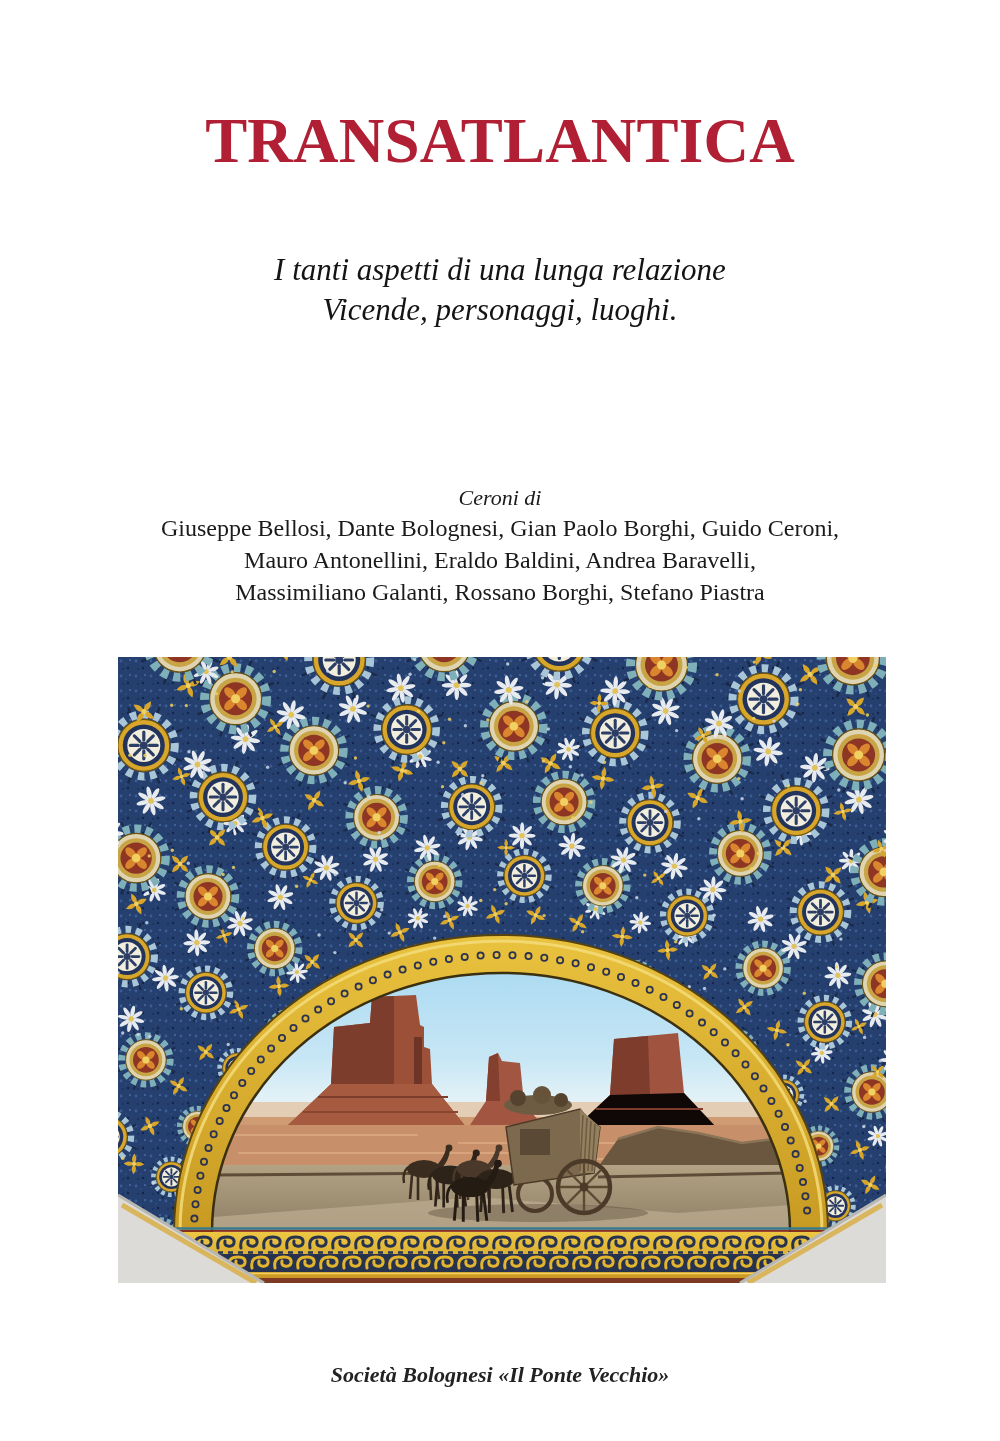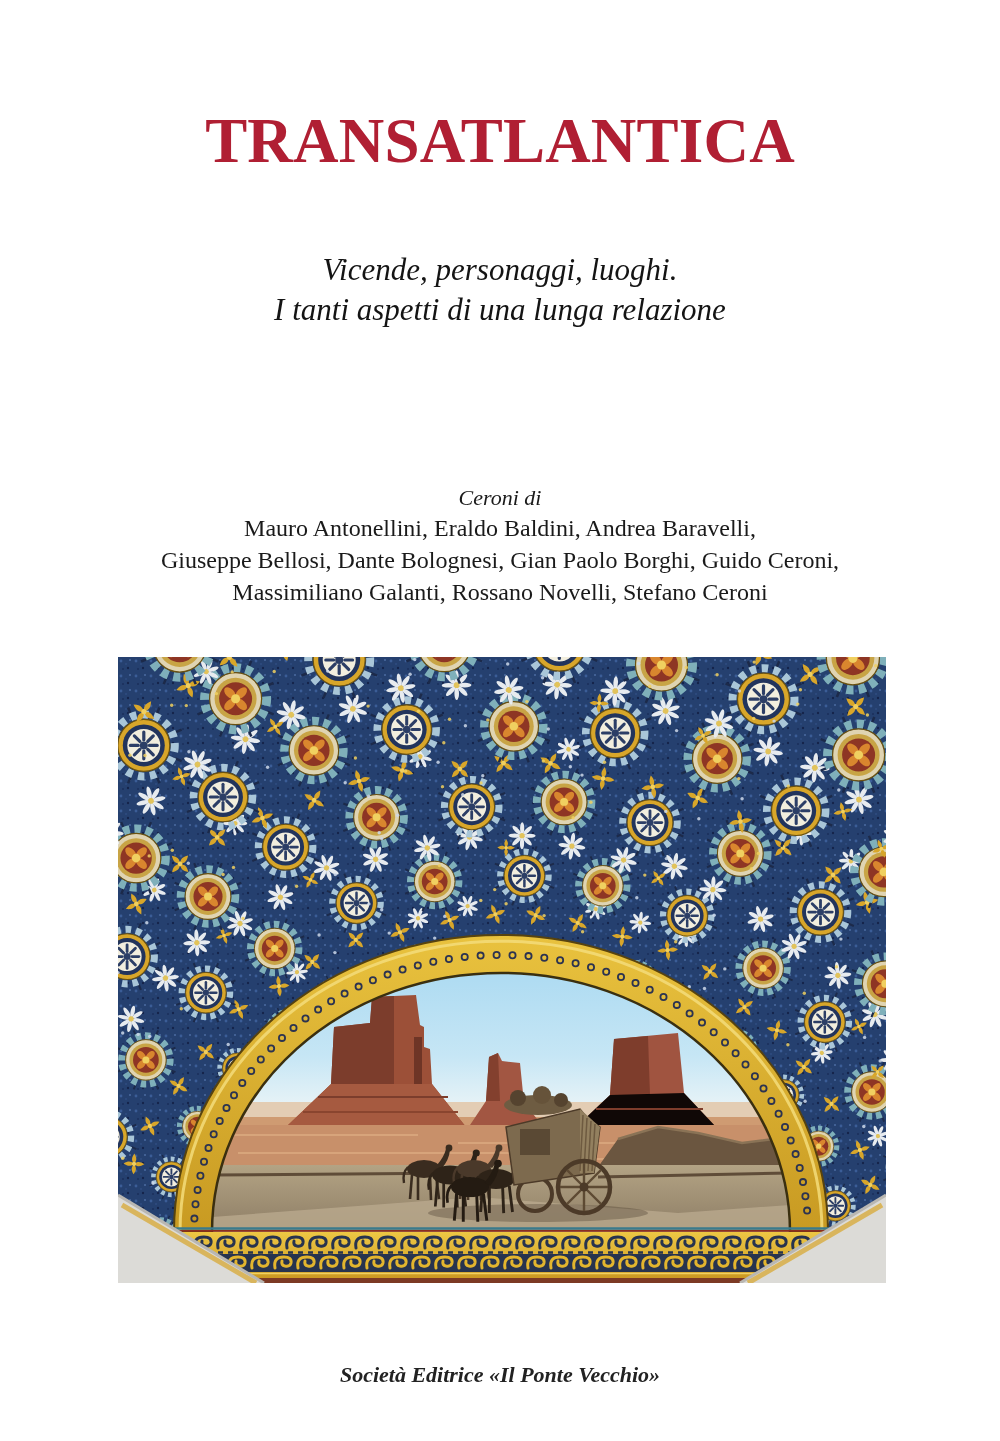--- a/index.html
+++ b/index.html
@@ -36,32 +36,32 @@
 </head>
 <body>
 
 <div class="page">
 
   <header class="title-block">
     <div class="title-line">TRANSATLANTICA</div>
   </header>
 
   <div class="subtitle-block">
+    <div class="subtitle-line">I tanti aspetti di una lunga relazione</div>
     <div class="subtitle-line">Vicende, personaggi, luoghi.</div>
-    <div class="subtitle-line">I tanti aspetti di una lunga relazione</div>
   </div>
 
   <div class="editors-block">
   </div>
 
   <div class="contrib-block">
     <div class="contrib-label">Ceroni di</div>
+    <div class="contrib-line">Giuseppe Bellosi, Dante Bolognesi, Gian Paolo Borghi, Guido Ceroni,</div>
     <div class="contrib-line">Mauro Antonellini, Eraldo Baldini, Andrea Baravelli,</div>
-    <div class="contrib-line">Giuseppe Bellosi, Dante Bolognesi, Gian Paolo Borghi, Guido Ceroni,</div>
-    <div class="contrib-line">Massimiliano Galanti, Rossano Novelli, Stefano Ceroni</div>
+    <div class="contrib-line">Massimiliano Galanti, Rossano Borghi, Stefano Piastra</div>
   </div>
 
   <figure class="artwork">
     <svg id="mosaic-svg" viewBox="0 0 768 626" width="768" height="626">
       <defs>
         <linearGradient id="skyGrad" x1="0" y1="0" x2="0" y2="1">
           <stop offset="0" stop-color="#a9d9f1"></stop>
           <stop offset="0.55" stop-color="#c6e6f5"></stop>
           <stop offset="0.85" stop-color="#eaf4f7"></stop>
         </linearGradient>
@@ -2705,15 +2705,15 @@
         </g>
         <g>
           <polygon points="768,626 768,538 622,626" fill="#dcdbd7"></polygon>
           <line x1="768" y1="538" x2="622" y2="626" stroke="#b9b7b2" stroke-width="3"></line>
           <line x1="764" y1="548" x2="630" y2="626" stroke="#d8a62a" stroke-width="5" opacity="0.7"></line>
         </g>
       </g>
     </svg>
   </figure>
 
-  <footer class="publisher-line">Società Editrice «Il Ponte Vecchio»</footer>
+  <footer class="publisher-line">Società Bolognesi «Il Ponte Vecchio»</footer>
 
 </div>
 
 </body></html>

